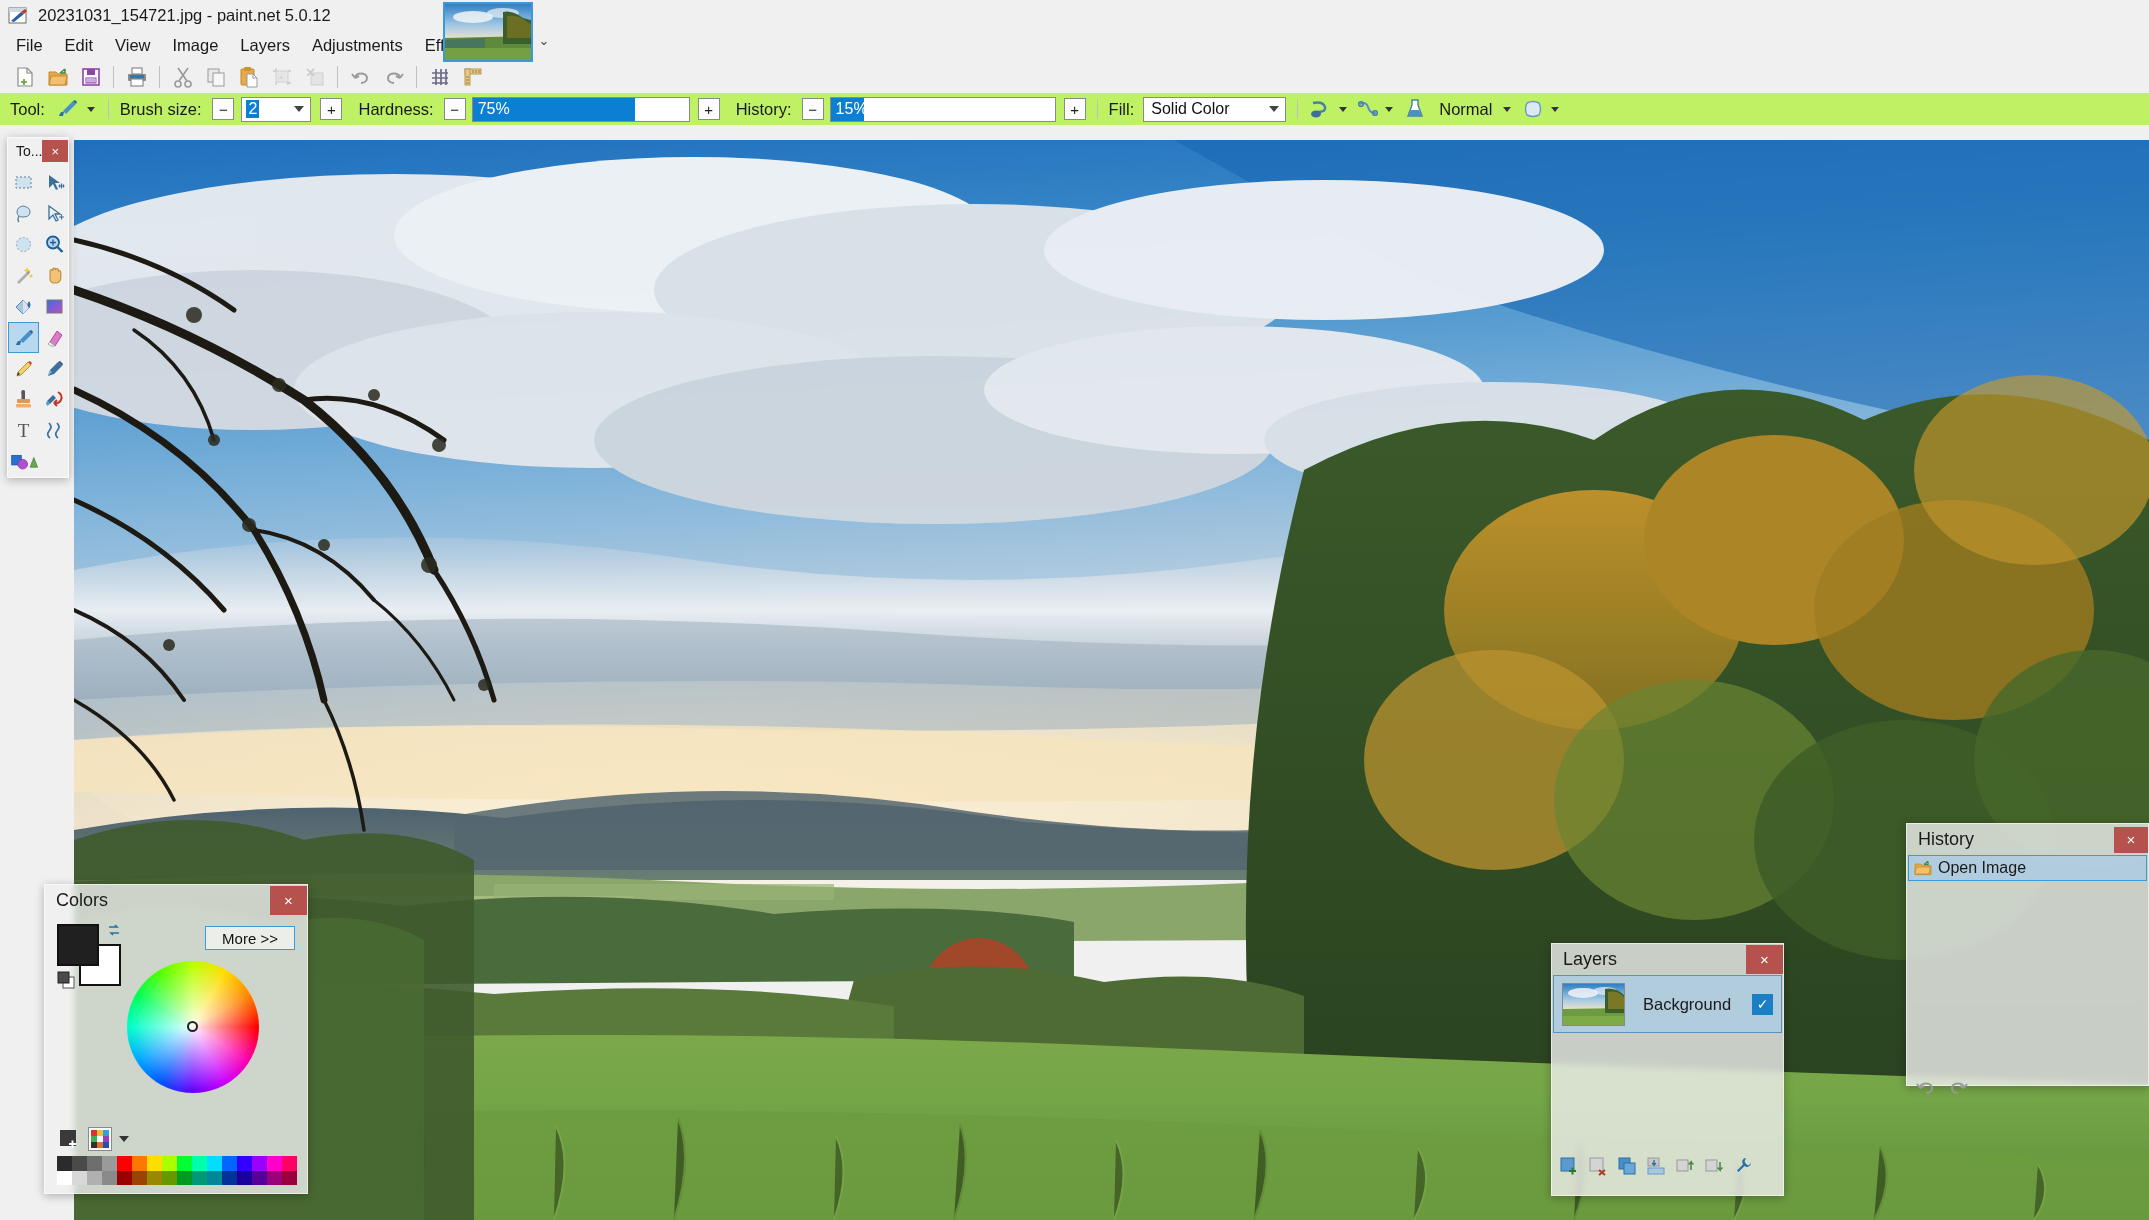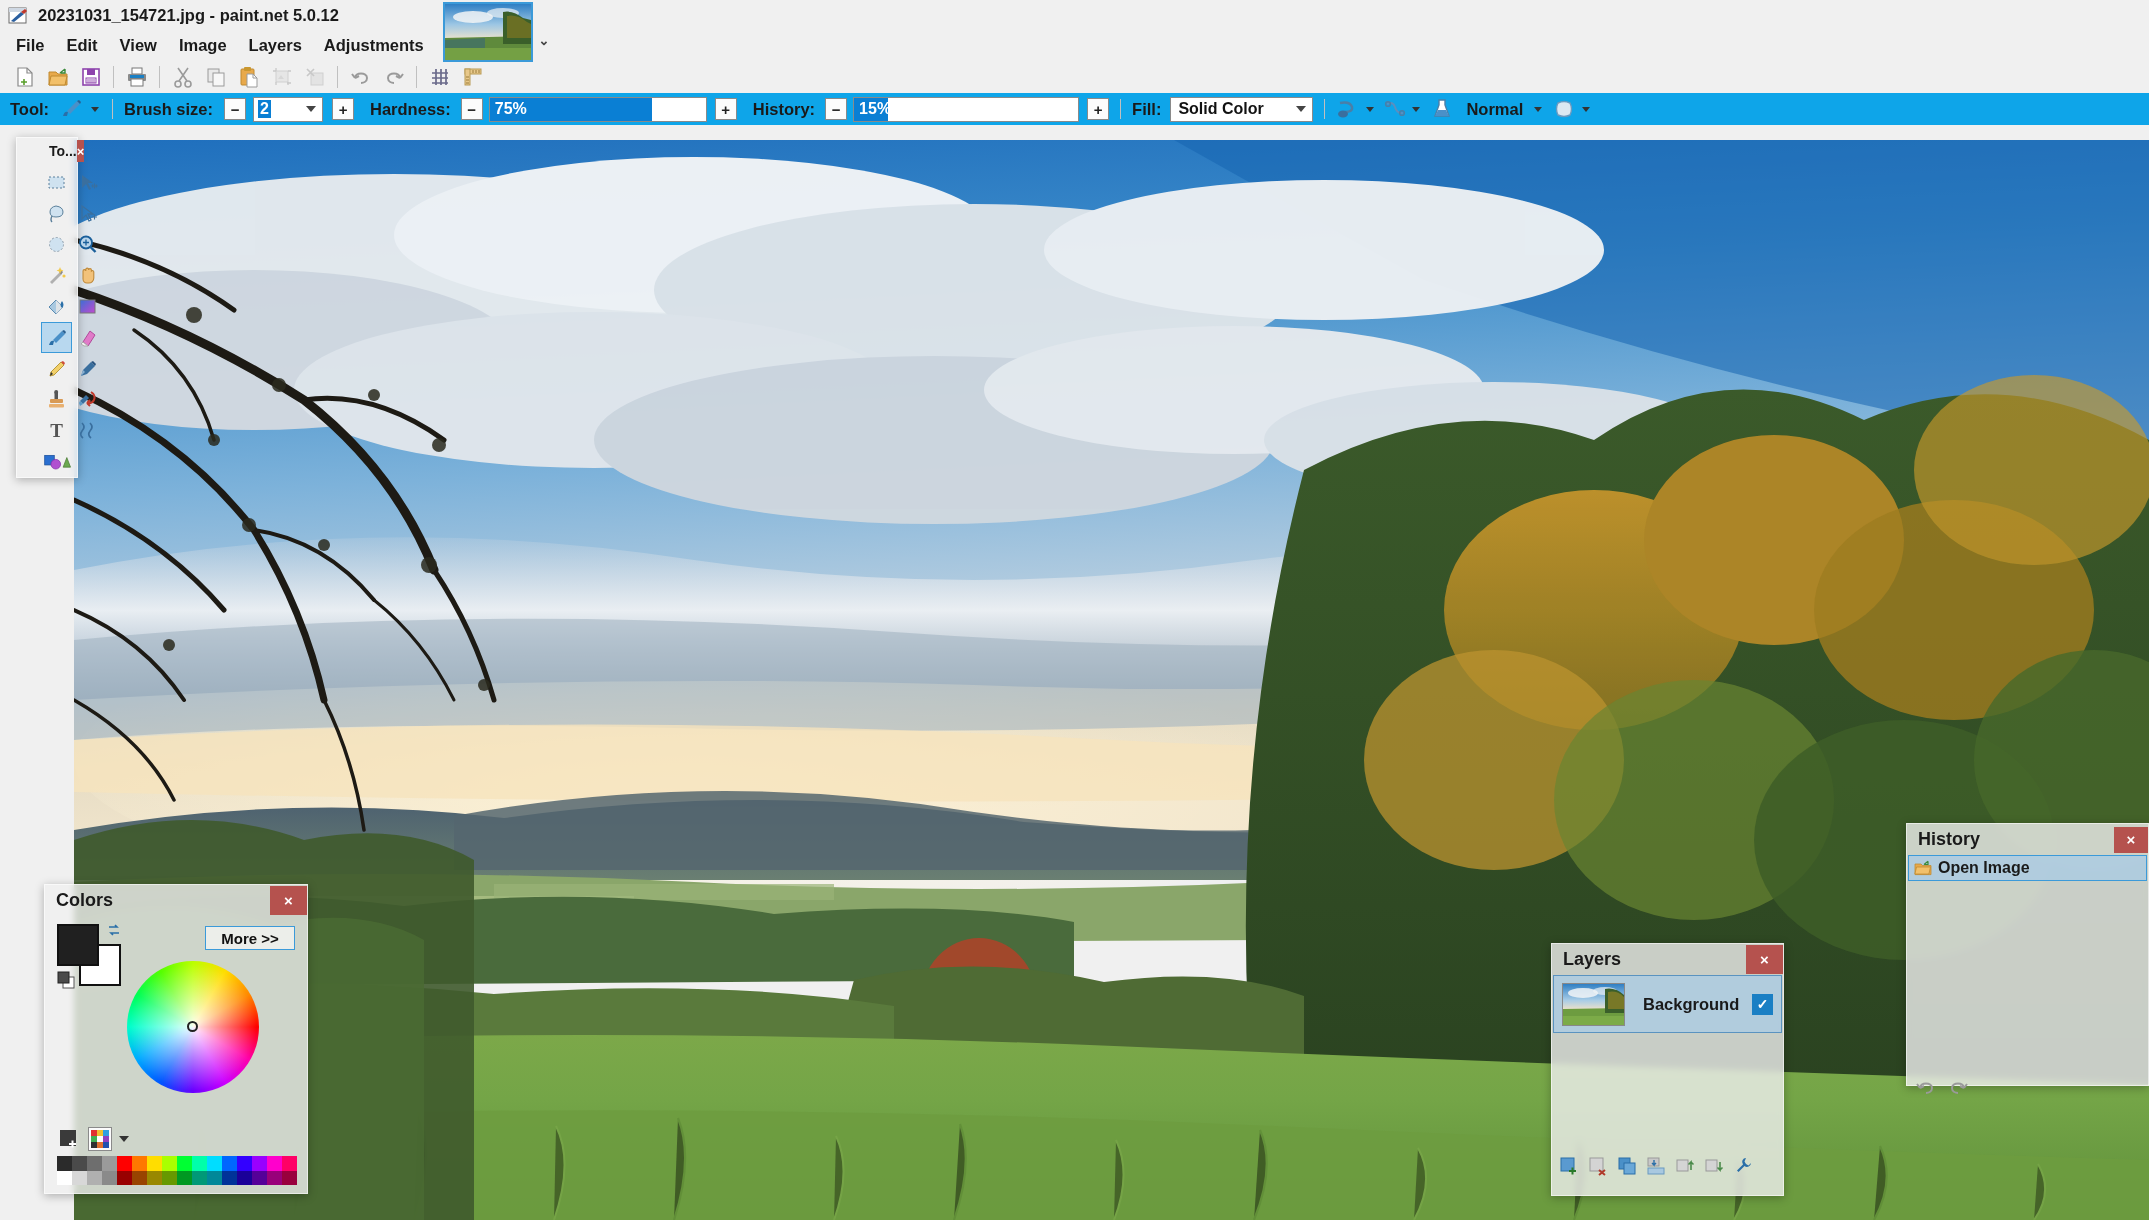--- a/index.html
+++ b/index.html
@@ -2,21 +2,21 @@
 <html><head>
 <meta charset="utf-8">
 <style>
   * { box-sizing: border-box; margin: 0; padding: 0; }
   html, body {
     width: 2149px; height: 1220px;
     overflow: hidden;
     font-family: "Liberation Sans", sans-serif;
     background: #f0f0f0;
   }
-  #app { position: relative; width: 2149px; height: 1220px; font-weight: bold; }
+  #app { position: relative; width: 2149px; height: 1220px; }
 
   
   .titlebar {
     position: absolute; left: 0; top: 0; width: 2149px; height: 30px;
     background: #f0f0f0; display: flex; align-items: center; padding-left: 8px;
   }
   .app-icon { width: 21px; height: 21px; position: relative; flex: 0 0 auto; margin-right: 9px; }
   .title-text { font-size: 16.5px; color: #1a1a1a; white-space: nowrap; }
 
   
@@ -51,21 +51,21 @@
     margin-top: 2px;
   }
   .thumb-chev {
     width: 22px; height: 60px; display: flex; align-items: flex-end;
     justify-content: center; padding-bottom: 12px; color: #444; font-size: 13px;
   }
 
   
   .optbar {
     position: absolute; left: 0; top: 93px; width: 2149px; height: 32px;
-    background: #0ea5e9; display: flex; align-items: center; padding-left: 10px;
+    background: #bef264; display: flex; align-items: center; padding-left: 10px;
     gap: 0px;
   }
   .opt-label { font-size: 16.5px; color: #1a1a1a; white-space: nowrap; }
   .opt-sep { width: 1px; height: 20px; background: #c0c0c0; margin: 0 11px; }
   .spin-box {
     width: 22px; height: 22px; border: 1px solid #8a8a8a; background: #fcfcfc;
     display: flex; align-items: center; justify-content: center;
     font-size: 15px; color: #222; cursor: default;
   }
   .combo {
@@ -110,21 +110,21 @@
   }
   .panel-title { font-size: 18px; color: #1a1a1a; }
   .panel-close {
     width: 37px; height: 29px; background: #b5524e; color: #fff;
     display: flex; align-items: center; justify-content: center;
     font-size: 15px; cursor: default;
   }
   .panel-close.small { width: 34px; height: 26px; }
 
   
-  #tools-panel { left: 16px; top: 137px; width: 62px; height: 341px; padding-left: 24px; }
+  #tools-panel { left: 7px; top: 137px; width: 62px; height: 341px; }
   #tools-panel .panel-head { height: 26px; padding-left: 8px; }
   #tools-panel .panel-title { font-size: 14px; }
   .tools-grid {
     display: grid; grid-template-columns: 31px 31px; padding: 3px 0 0 0;
   }
   .tool-cell {
     width: 31px; height: 31px; display: flex; align-items: center;
     justify-content: center; cursor: default;
   }
   .tool-cell.active { background: #b8d8ef; border: 1px solid #3b9ad9; }

